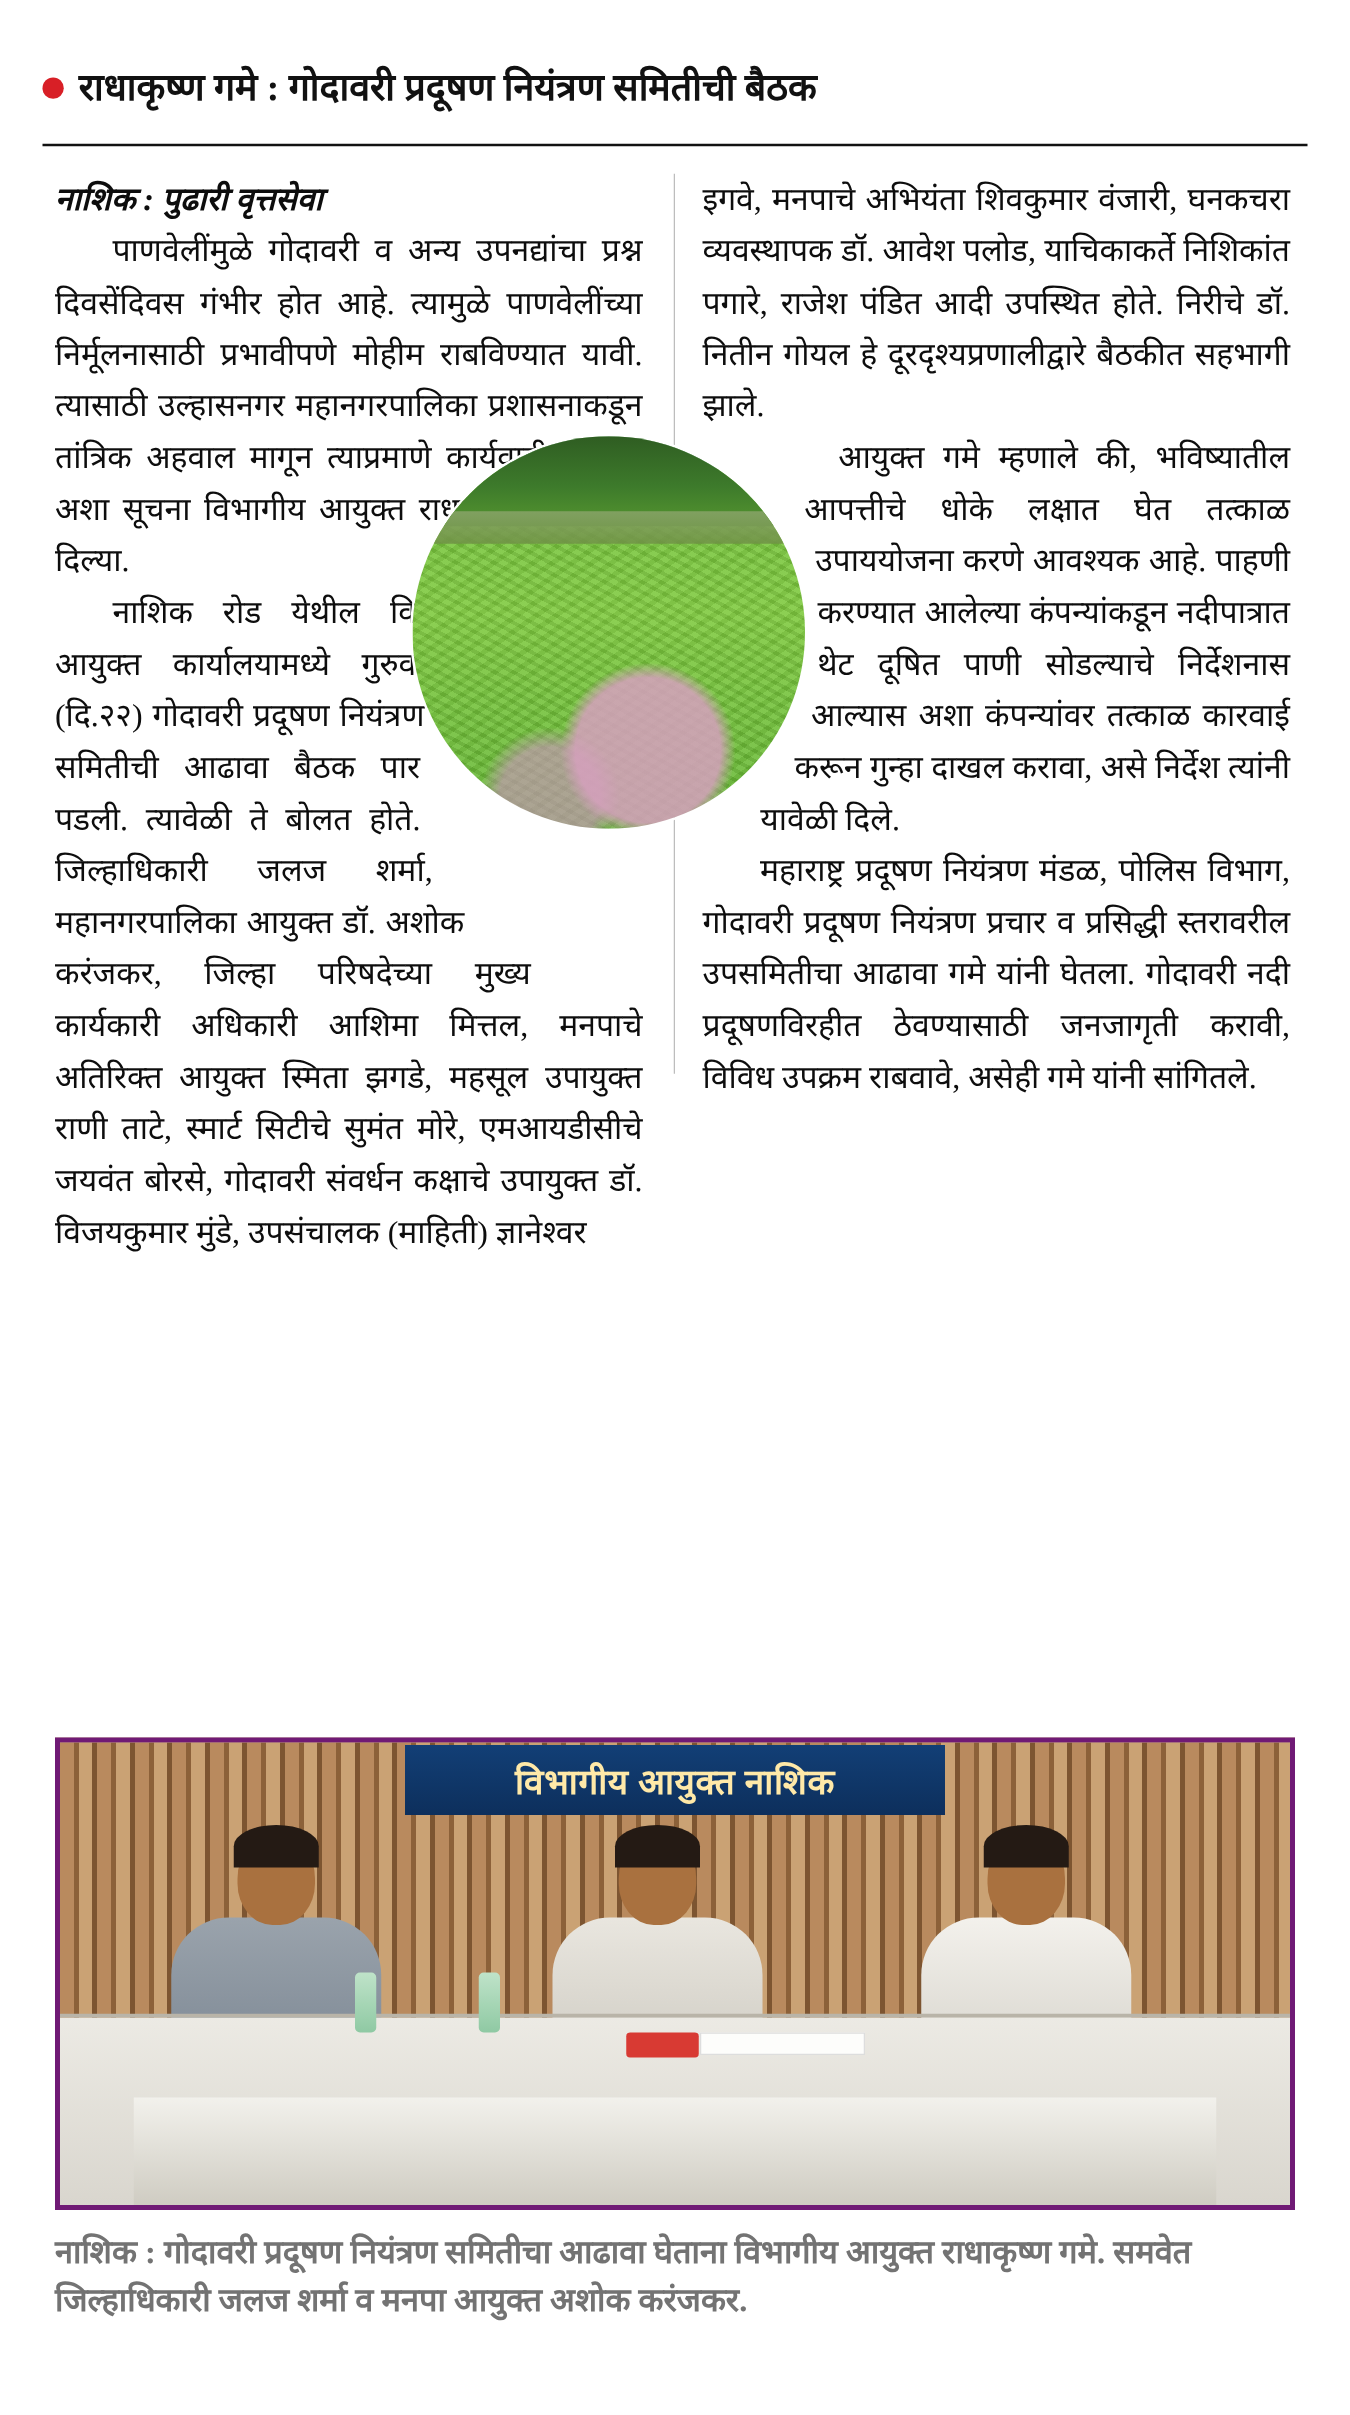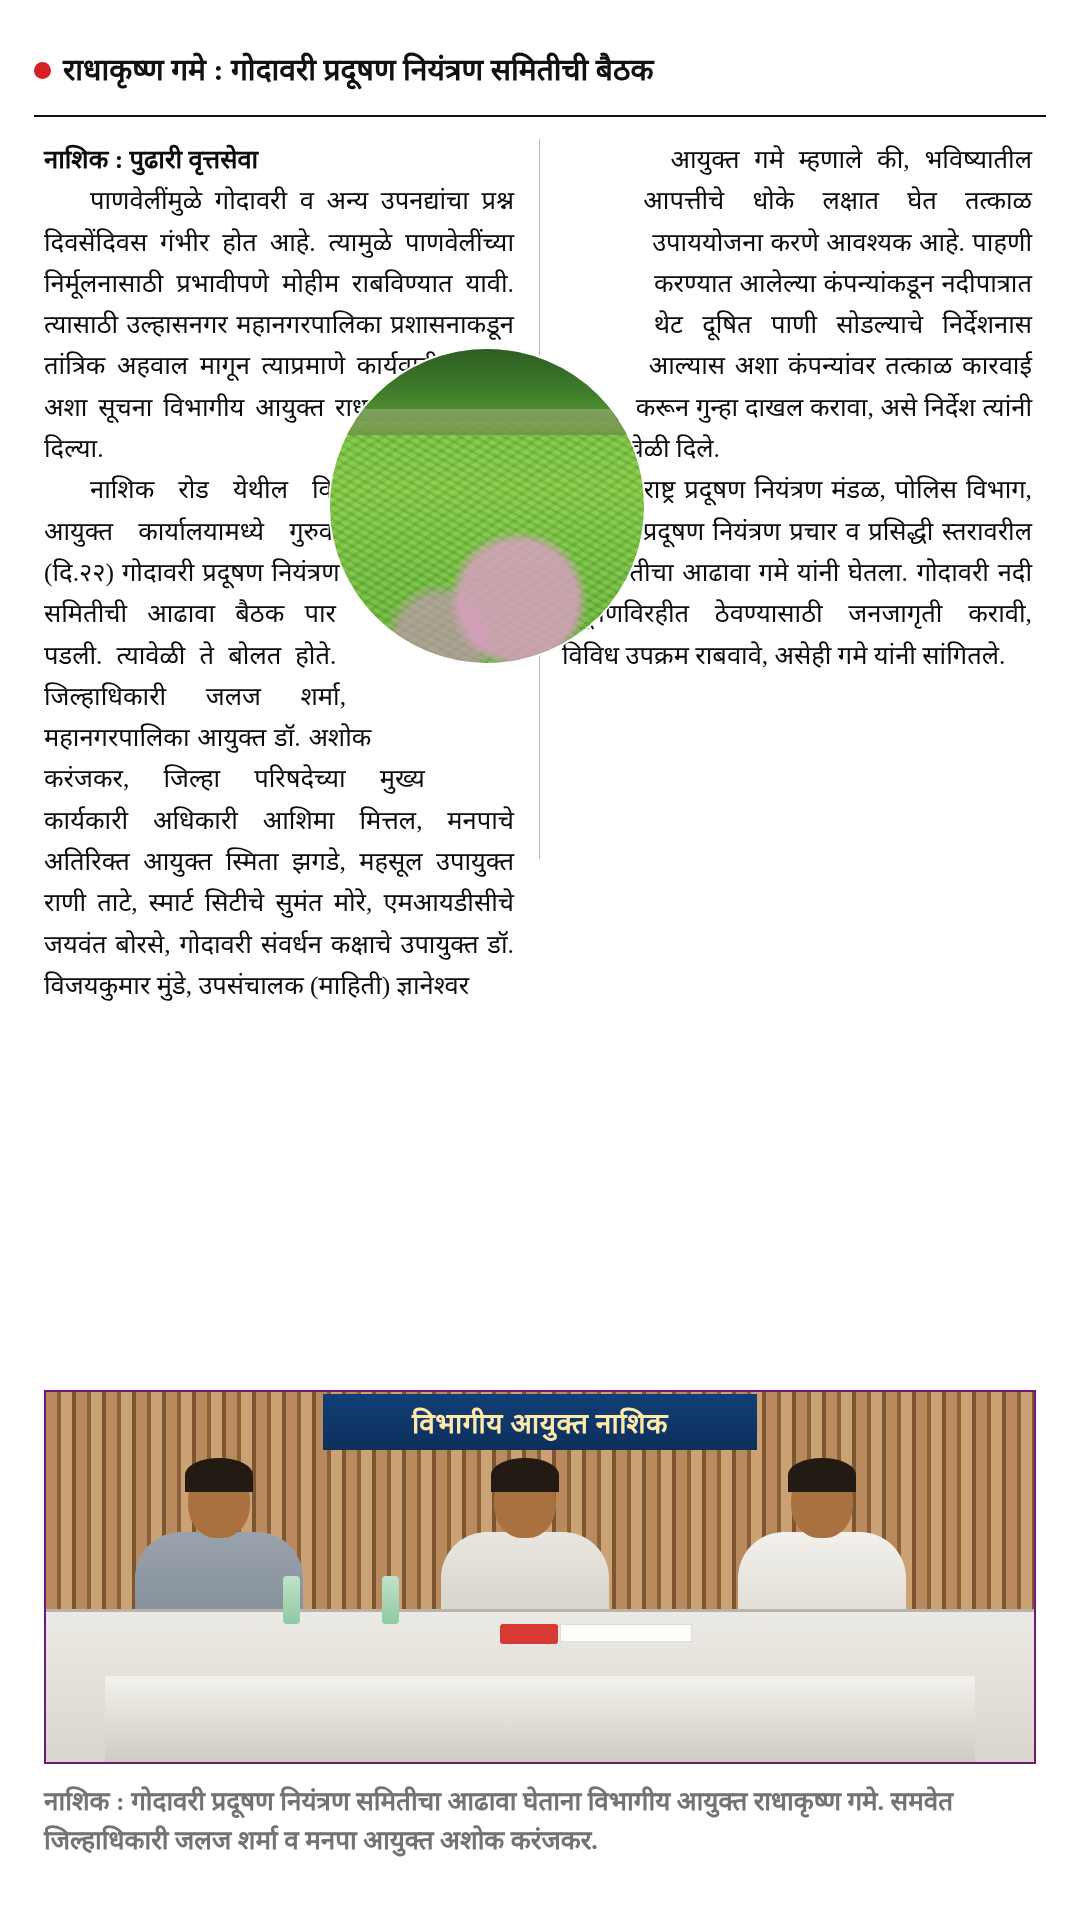--- a/index.html
+++ b/index.html
@@ -76,21 +76,21 @@
   }
   .col-left{left:10px;}
   .col-right{left:528px;}
   .vdiv{
     position:absolute;
     left:505px;top:0;bottom:0;
     width:1px;background:#bdbdbd;
   }
   .col p{margin:0 0 0 0;}
   .col p.indent{text-indent:46px;}
-  .dateline{font-weight:bold;}
+  .dateline{font-weight:bold;font-style:italic;}
   
   .circle-photo{
     position:absolute;
     left:296px;
     top:210px;
     width:314px;height:314px;
     border-radius:50%;
     overflow:hidden;
     z-index:5;
     background:
@@ -124,21 +124,21 @@
     float:left;width:95px;height:310px;
     shape-outside:ellipse(92px 155px at 0% 50%);
     -webkit-shape-outside:ellipse(92px 155px at 0% 50%);
   }
   
   .photo{
     position:absolute;
     left:44px;right:44px;
     top:1390px;
     height:370px;
-    border:2px solid #701a75;
+    border:4px solid #701a75;
     overflow:hidden;
     background:#caa989;
   }
   .photo .wallpanel{
     position:absolute;inset:0;
     background:
       repeating-linear-gradient(90deg,
         #b98a5e 0px, #b98a5e 11px,
         #8c6139 11px, #8c6139 15px,
         #caa274 15px, #caa274 26px,
@@ -222,20 +222,21 @@
   <div class="body-wrap">
     <div class="vdiv"></div>
 
     <div class="col col-left">
       <p class="dateline">नाशिक : पुढारी वृत्तसेवा</p>
       <p class="indent">पाणवेलींमुळे गोदावरी व अन्य उपनद्यांचा प्रश्न दिवसेंदिवस गंभीर होत आहे. त्यामुळे पाणवेलींच्या निर्मूलनासाठी प्रभावीपणे मोहीम राबविण्यात यावी. त्यासाठी उल्हासनगर महानगरपालिका प्रशासनाकडून तांत्रिक अहवाल मागून त्याप्रमाणे कार्यवाही करावी, अशा सूचना विभागीय आयुक्त राधाकृष्ण गमे यांनी दिल्या.</p>
       <p class="indent"><span class="wrap-l"></span><span>नाशिक रोड येथील विभागीय आयुक्त कार्यालयामध्ये गुरुवारी (दि.२२) गोदावरी प्रदूषण नियंत्रण समितीची आढावा बैठक पार पडली. त्यावेळी ते बोलत होते. जिल्हाधिकारी जलज शर्मा, महानगरपालिका आयुक्त डॉ. अशोक करंजकर, जिल्हा परिषदेच्या मुख्य कार्यकारी अधिकारी आशिमा मित्तल, मनपाचे अतिरिक्त आयुक्त स्मिता झगडे, महसूल उपायुक्त राणी ताटे, स्मार्ट सिटीचे सुमंत मोरे, एमआयडीसीचे जयवंत बोरसे, गोदावरी संवर्धन कक्षाचे उपायुक्त डॉ. विजयकुमार मुंडे, उपसंचालक (माहिती) ज्ञानेश्वर</span></p>
     </div>
 
     <div class="col col-right">
+      <p>इगवे, मनपाचे अभियंता शिवकुमार वंजारी, घनकचरा व्यवस्थापक डॉ. आवेश पलोड, याचिकाकर्ते निशिकांत पगारे, राजेश पंडित आदी उपस्थित होते. निरीचे डॉ. नितीन गोयल हे दूरदृश्यप्रणालीद्वारे बैठकीत सहभागी झाले.</p>
       <p class="indent"><span class="wrap-r"></span><span>आयुक्त गमे म्हणाले की, भविष्यातील आपत्तीचे धोके लक्षात घेत तत्काळ उपाययोजना करणे आवश्यक आहे. पाहणी करण्यात आलेल्या कंपन्यांकडून नदीपात्रात थेट दूषित पाणी सोडल्याचे निर्देशनास आल्यास अशा कंपन्यांवर तत्काळ कारवाई करून गुन्हा दाखल करावा, असे निर्देश त्यांनी यावेळी दिले.</span></p>
       <p class="indent">महाराष्ट्र प्रदूषण नियंत्रण मंडळ, पोलिस विभाग, गोदावरी प्रदूषण नियंत्रण प्रचार व प्रसिद्धी स्तरावरील उपसमितीचा आढावा गमे यांनी घेतला. गोदावरी नदी प्रदूषणविरहीत ठेवण्यासाठी जनजागृती करावी, विविध उपक्रम राबवावे, असेही गमे यांनी सांगितले.</p>
     </div>
 
     <div class="circle-photo">
       <div class="sky"></div>
       <div class="treeline"></div>
       <div class="bank"></div>
     </div>
   </div>

